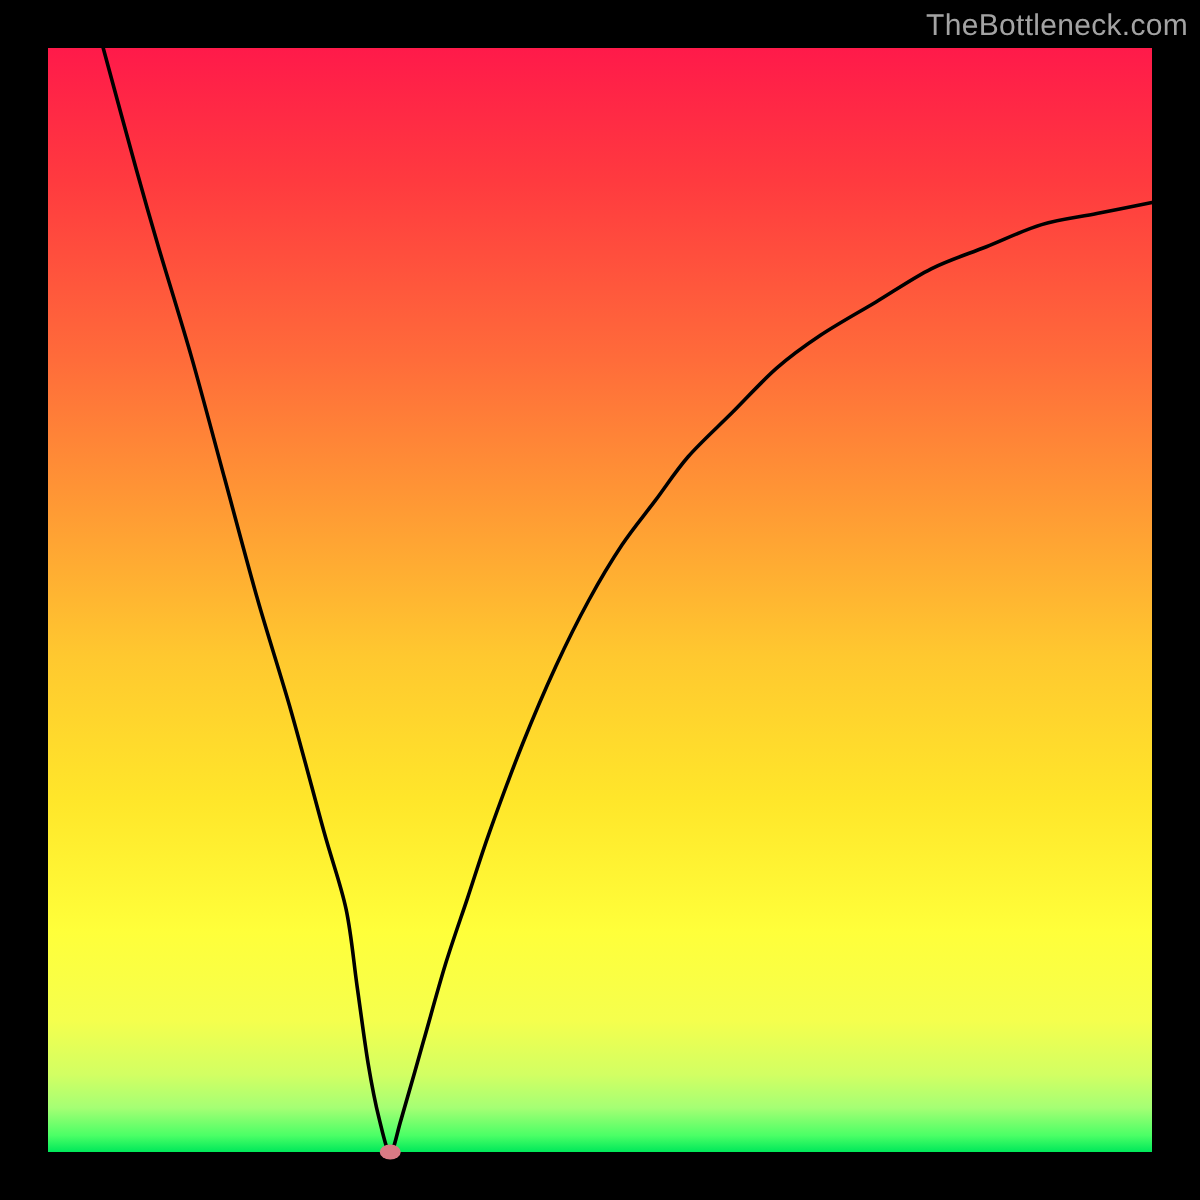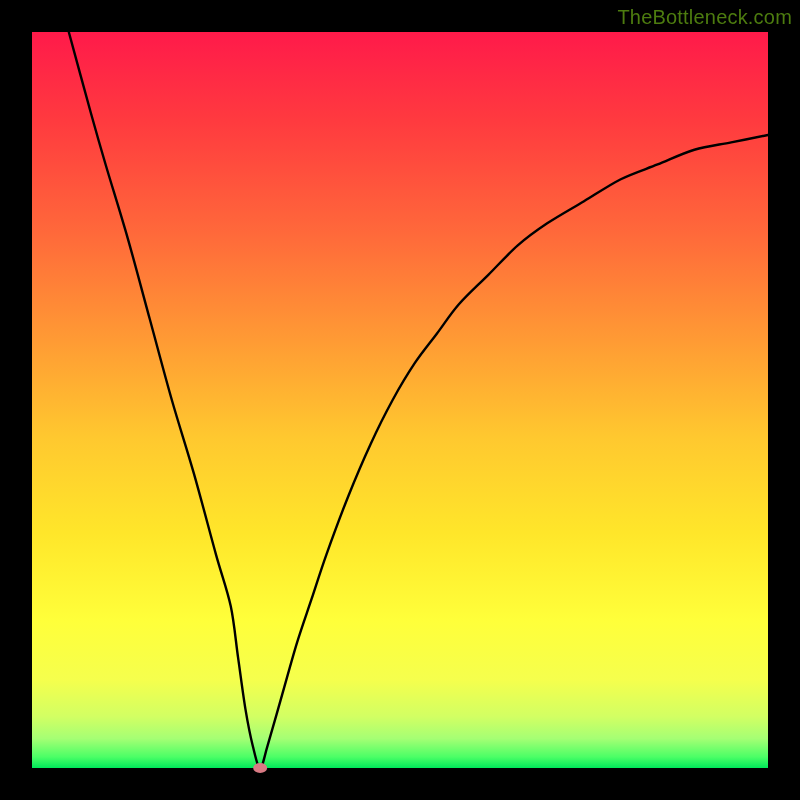--- a/index.html
+++ b/index.html
@@ -54,21 +54,21 @@
     stroke-linejoin: round;
   }
   .dot {
     fill: #d97a84;
     stroke: none;
   }
   .watermark {
     position: absolute;
     top: 6px;
     right: 8px;
-    color: #4d7c0f;
+    color: #a3a3a3;
     font-size: 20px;
     letter-spacing: 0.2px;
     font-weight: 400;
     user-select: none;
   }
 </style>
 </head>
 <body>
 
 <div class="frame">

